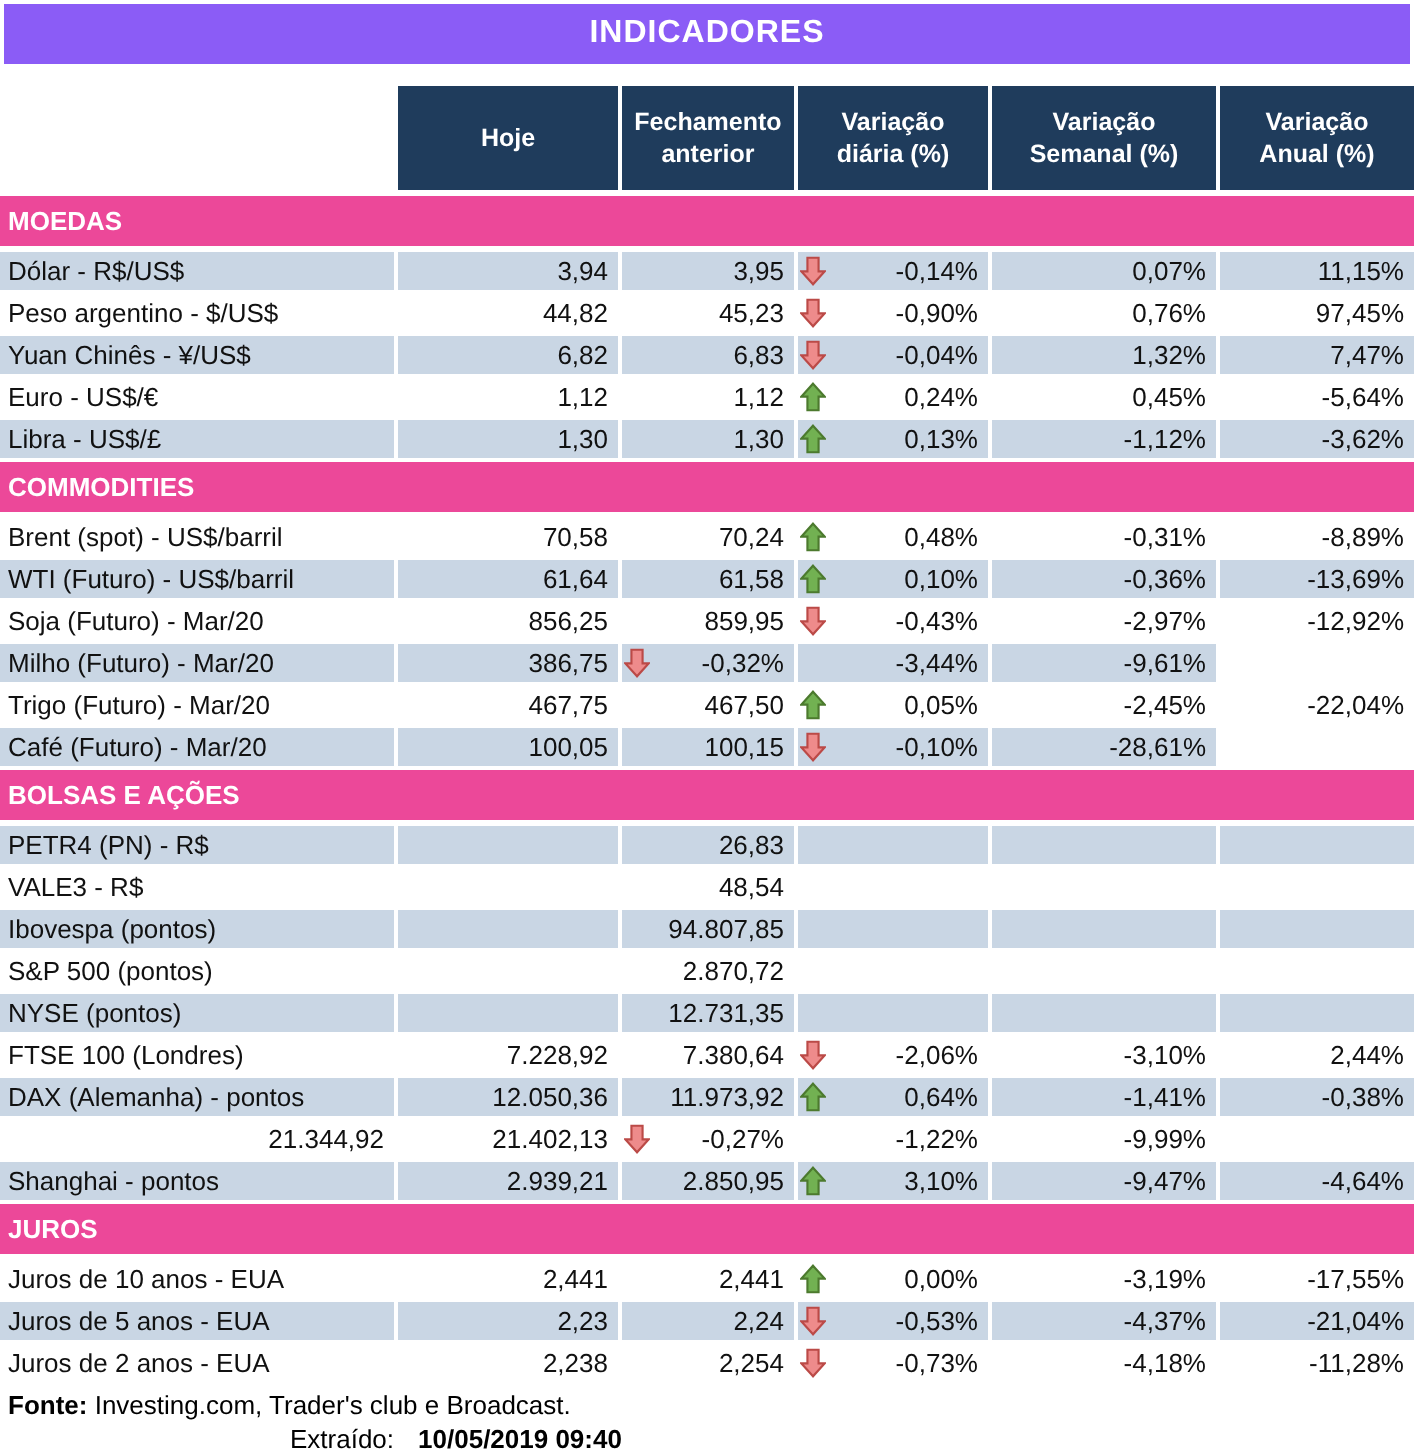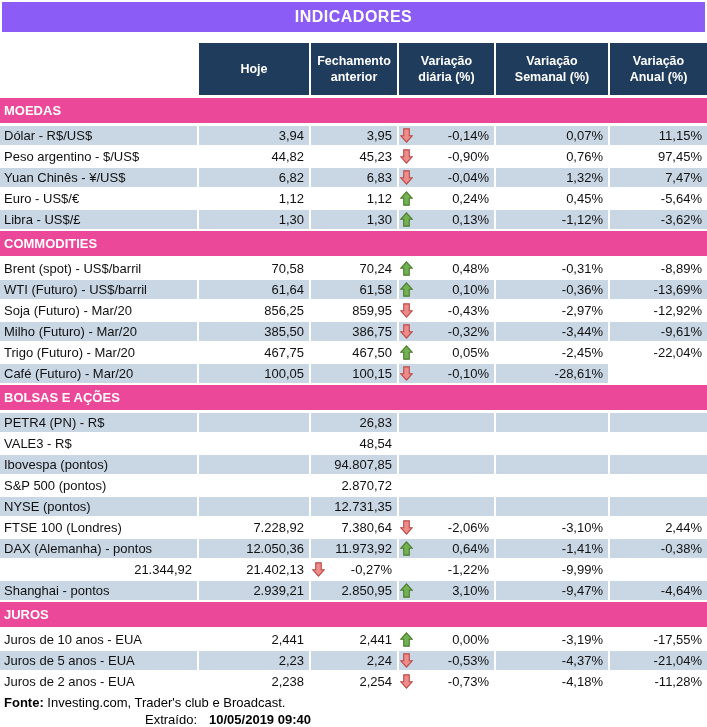--- a/index.html
+++ b/index.html
@@ -160,21 +160,20 @@
           <svg viewBox="0 0 12 14" class="arrow">
             <path d="M6 13.2 L0.6 7.2 H3.4 V0.8 H8.6 V7.2 H11.4 Z" fill="#EE8B8B" stroke="#BB4A47" stroke-width="1"></path>
           </svg>
           <span class="vnum">-0,43%</span>
         </div>
         <div class="cell num">-2,97%</div>
         <div class="cell num">-12,92%</div>
       </div>
       <div class="grid6 row shaded">
         <div class="cell label-cell">Milho (Futuro) - Mar/20</div>
-        <div class="cell num">385,50</div>
         <div class="cell num">386,75</div>
         <div class="cell vard">
           <svg viewBox="0 0 12 14" class="arrow">
             <path d="M6 13.2 L0.6 7.2 H3.4 V0.8 H8.6 V7.2 H11.4 Z" fill="#EE8B8B" stroke="#BB4A47" stroke-width="1"></path>
           </svg>
           <span class="vnum">-0,32%</span>
         </div>
         <div class="cell num">-3,44%</div>
         <div class="cell num">-9,61%</div>
       </div>

